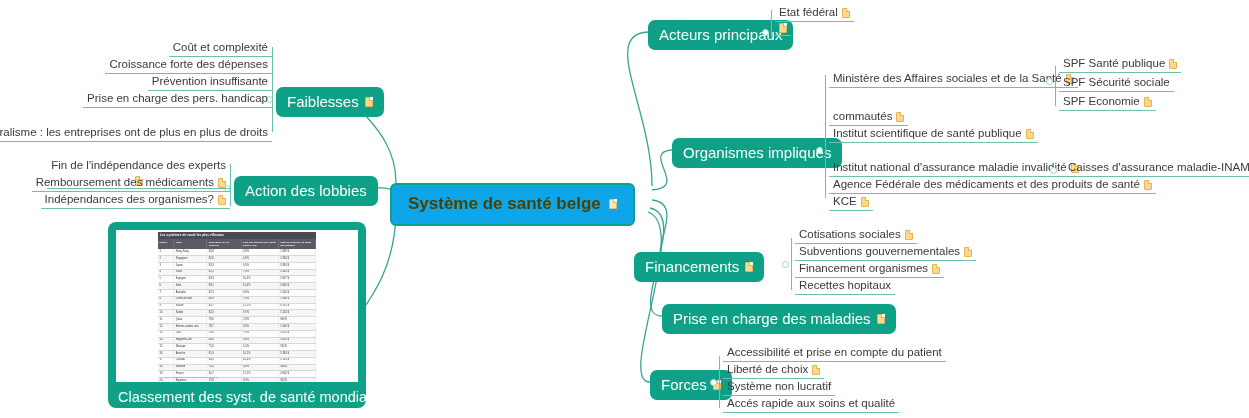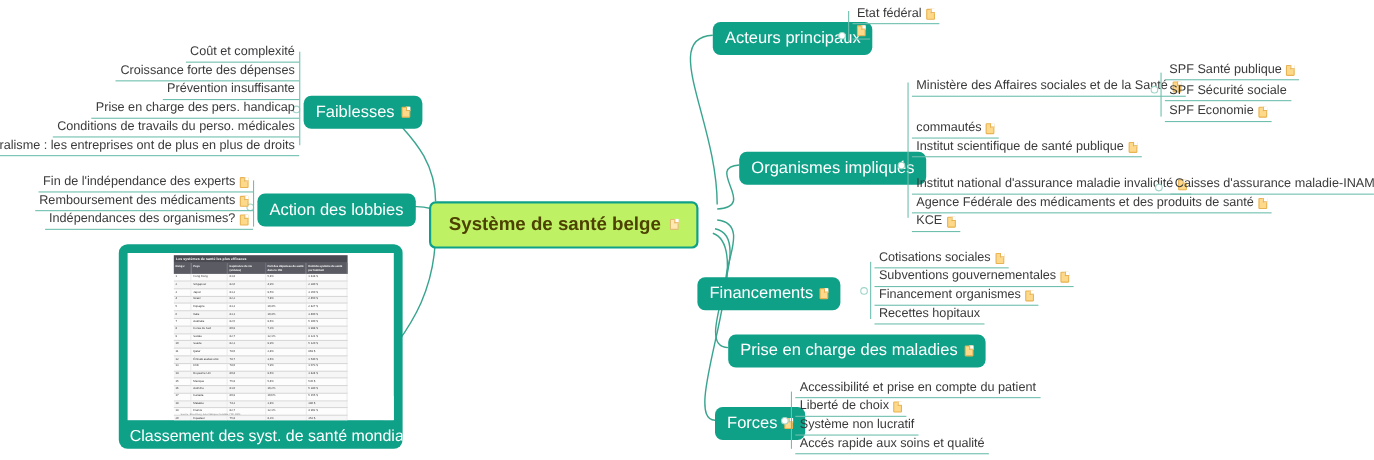--- a/index.html
+++ b/index.html
@@ -22,21 +22,21 @@
     line-height:1;
     padding:7px 11px 8px 11px;
     white-space:nowrap;
     display:flex;align-items:center;gap:6px;
     box-sizing:border-box;
   }
 
   
   .root{
     position:absolute;
-    background:#bef264;
+    background:#0ea5e9;
     border:2px solid #0fa088;
     border-radius:6px;
     color:#4d4100;
     font-size:17px;
     font-weight:bold;
     white-space:nowrap;
     padding:9px 16px 10px 16px;
     display:flex;align-items:center;gap:8px;
     box-sizing:border-box;
   }
@@ -168,34 +168,31 @@
   </div>
   <div class="leaf ralign" style="right:977px;top:58px;">
     <span>Croissance forte des dépenses</span>
   </div>
   <div class="leaf ralign" style="right:977px;top:75px;">
     <span>Prévention insuffisante</span>
   </div>
   <div class="leaf ralign" style="right:977px;top:92px;align-items:center;">
     <span>Prise en charge des pers. handicap</span>
   </div>
-  <div class="leaf ralign" style="right:977px;top:109px;">
-    <span>Conditions de travails du perso. médicales</span>
-  </div>
   <div class="leaf ralign" style="right:977px;top:126px;">
     <span>Libéralisme : les entreprises ont de plus en plus de droits</span>
   </div>
 
   <div class="pill" style="left:234px;top:176px;">
     <span>Action des lobbies</span>
   </div>
   <div class="knob" style="left:224px;top:185px;"></div>
   <div class="spine right" style="left:230px;top:164px;height:42px;"></div>
 
-  <div class="leaf ralign" style="right:1019px;top:159px;">
+  <div class="leaf ralign" style="right:1019px;top:159px;flex-direction:column;">
     <span>Fin de l'indépendance des experts</span>
     <span class="note"></span>
   </div>
   <div class="leaf ralign" style="right:1019px;top:176px;">
     <span>Remboursement des médicaments</span>
     <span class="note"></span>
   </div>
   <div class="leaf ralign" style="right:1019px;top:193px;">
     <span>Indépendances des organismes?</span>
     <span class="note"></span>

